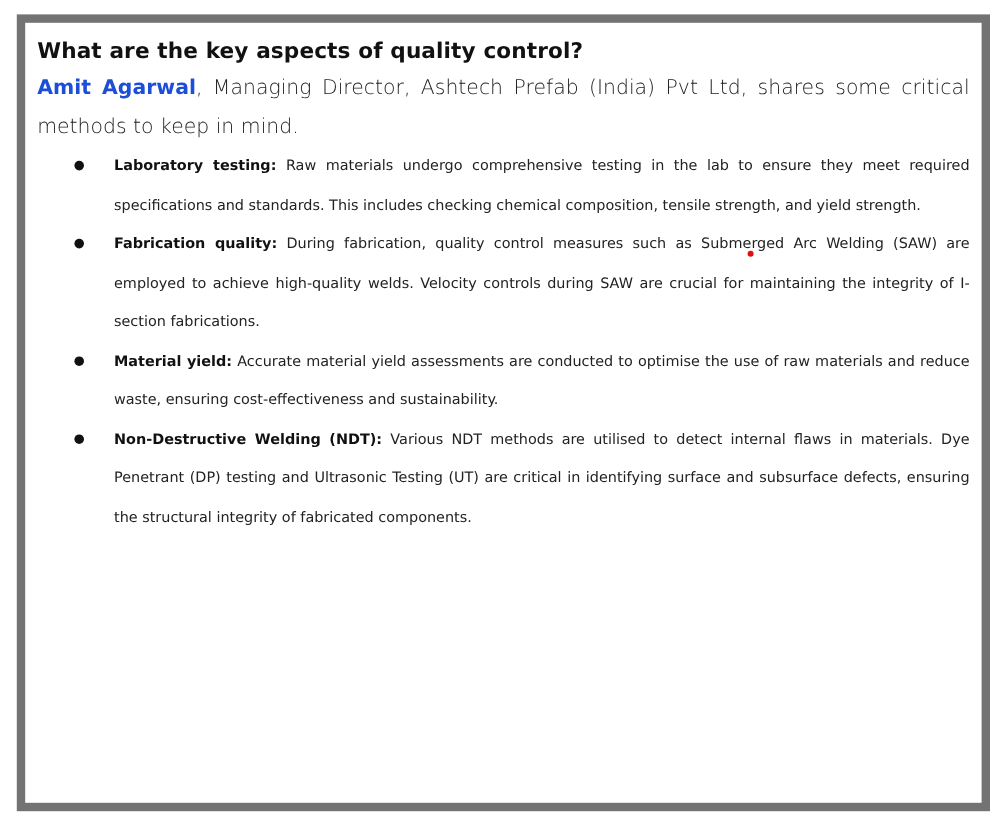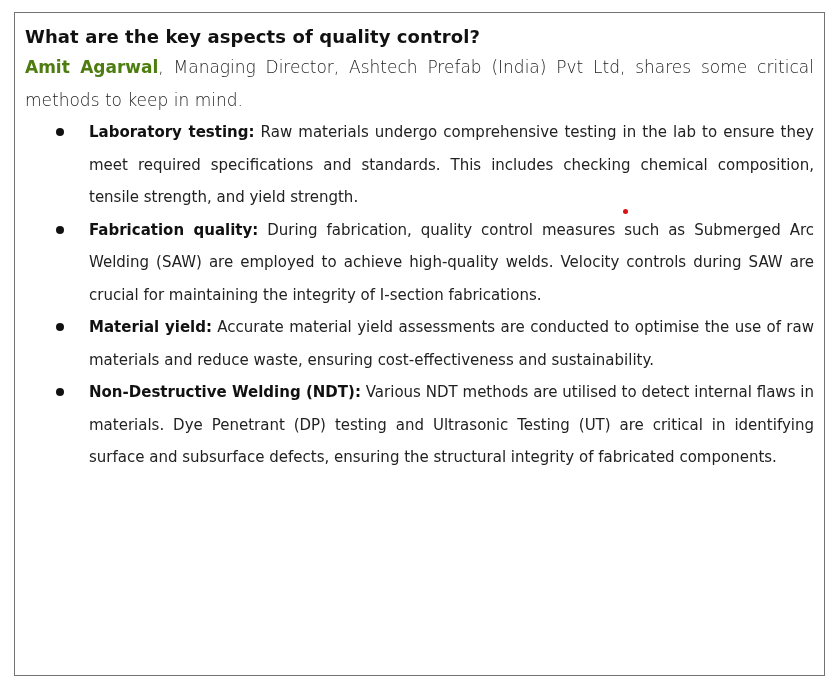--- a/index.html
+++ b/index.html
@@ -1,34 +1,34 @@
 <!DOCTYPE html>
 <html><head>
 <meta charset="utf-8">
 <style>
   html, body { margin: 0; padding: 0; background: #ffffff; }
   body { width: 838px; height: 685px; position: relative; overflow: hidden; }
   .box {
     position: absolute; left: 14px; top: 12px; width: 811px; height: 664px;
-    border: 1px solid #737373; box-sizing: border-box;
+    border: 7px solid #737373; box-sizing: border-box;
     padding: 10px 10px 0 10px;
     font-family: "DejaVu Sans", sans-serif; color: #1a1a1a;
   }
   .title {
     font-weight: bold; font-size: 18px; line-height: 28px; color: #111;
     letter-spacing: 0.1px;
   }
   .intro {
     font-size: 17px; line-height: 32.5px; text-align: justify; color: #222;
     font-weight: 300;
   }
-  .intro b { font-weight: bold; color: #4d7c0f; }
+  .intro b { font-weight: bold; color: #1d4ed8; }
   ul { margin: 0; padding: 0 0 0 64px; list-style: none; }
   li {
-    position: relative; font-size: 15px; line-height: 32.5px;
+    position: relative; font-size: 12px; line-height: 32.5px;
     text-align: justify; color: #222;
   }
   li::before {
     content: ""; position: absolute; left: -33px; top: 12px;
     width: 8px; height: 8px; border-radius: 50%; background: #111;
   }
   li b { font-weight: bold; color: #111; }
   .red-dot {
     position: absolute; left: 623px; top: 209px; width: 5px; height: 5px;
     border-radius: 50%; background: #e01010;

